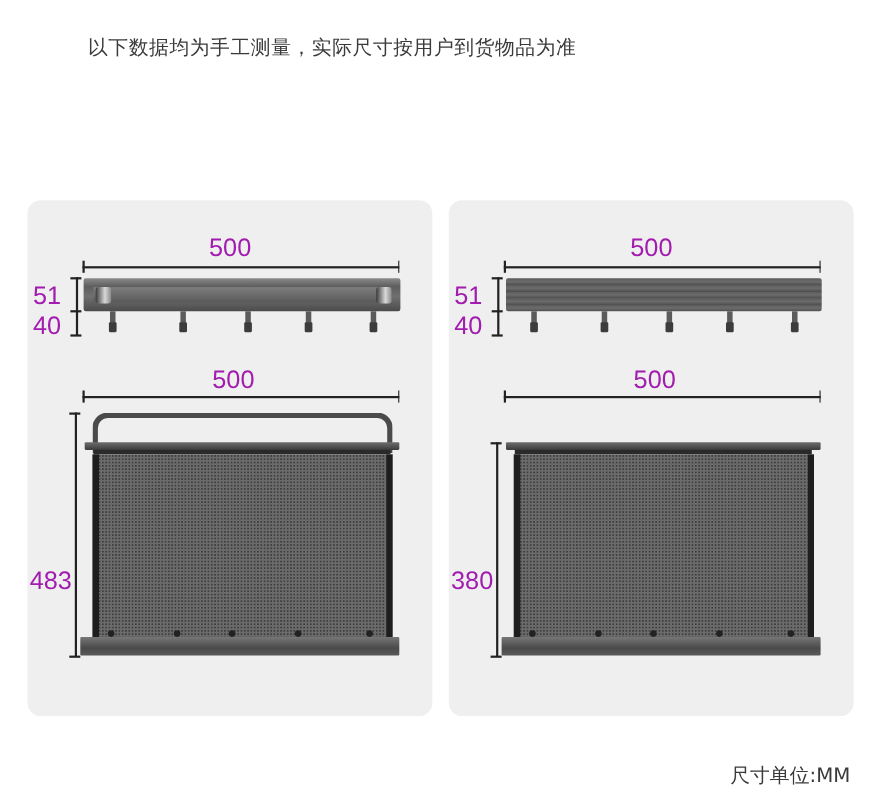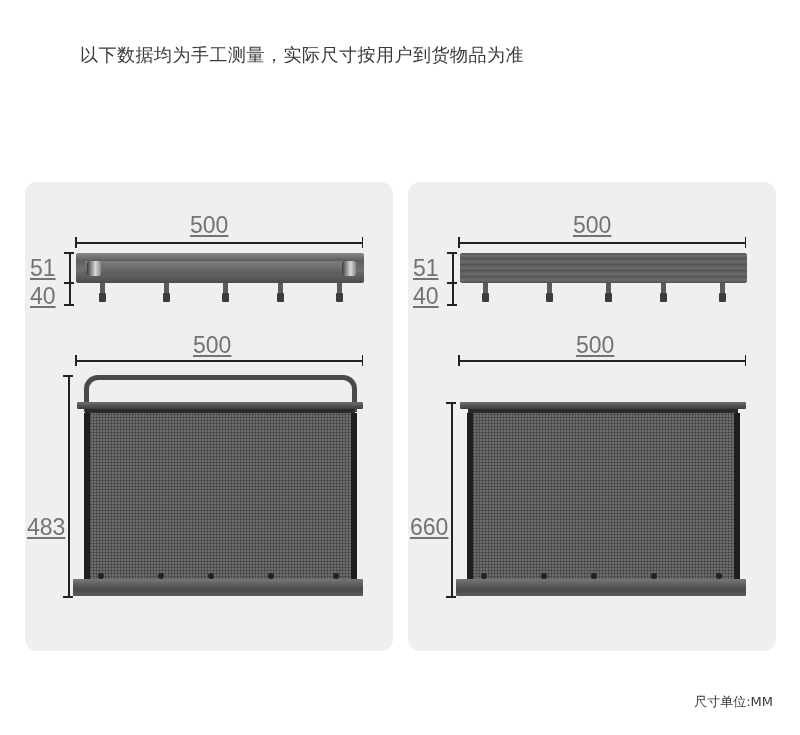--- a/index.html
+++ b/index.html
@@ -1,23 +1,23 @@
 <!DOCTYPE html>
 <html><head>
 <meta charset="utf-8">
 <style>
   html, body { margin:0; padding:0; }
   body { width:800px; height:735px; background:#ffffff; position:relative; overflow:hidden;
          font-family:"DejaVu Sans", sans-serif; color:#333; }
-  .note { position:absolute; left:80px; top:31px; font-size:18px; color:#3a3a3a; letter-spacing:0.5px;margin-top:12px; }
-  .unit { position:absolute; right:27px; top:693px; font-size:13px; color:#3a3a3a; }
+  .note { position:absolute; left:80px; top:31px; font-size:18px; color:#3a3a3a; letter-spacing:0.5px; }
+  .unit { position:absolute; right:27px; top:693px; font-size:18px; color:#3a3a3a; }
   .panel { position:absolute; top:182px; width:368px; height:469px; background:#efefef; border-radius:12px; }
   .panel.left { left:25px; }
   .panel.right { left:408px; }
-  .dim { position:absolute; font-family:"Liberation Sans", sans-serif; font-size:23px; color:#737373;text-decoration:underline; }
+  .dim { position:absolute; font-family:"Liberation Sans", sans-serif; font-size:23px; color:#a21caf; }
   .hline { position:absolute; height:1.5px; background:#222; }
   .hline::before, .hline::after { content:""; position:absolute; top:-5px; width:1.5px; height:11px; background:#222; }
   .hline::before { left:0; } .hline::after { right:0; }
   .vline { position:absolute; width:1.5px; background:#222; }
   .tick { position:absolute; height:1.5px; width:10px; background:#222; }
   .bar { position:absolute; border-radius:2px;
          background:linear-gradient(180deg,#8a8a8a 0%,#5e5e5e 25%,#707070 55%,#4b4b4b 100%); }
   .bar-ribbed { background:repeating-linear-gradient(180deg,#5a5a5a 0px,#6c6c6c 3px,#505050 6px); }
   .cup { position:absolute; width:14px; height:15px; border-radius:3px;
          background:linear-gradient(90deg,#3a3a3a,#d8d8d8 60%,#8a8a8a); }
@@ -122,21 +122,21 @@
       <div class="stem"></div>
       <div class="tip"></div>
     </div>
   <div class="hook" style="left:311px;top:101px;">
       <div class="stem"></div>
       <div class="tip"></div>
     </div>
 
   <div class="dim" style="left:168px;top:150px;">500</div>
   <div class="hline" style="left:50px;top:178px;width:288px;"></div>
-  <div class="dim" style="left:2px;top:332px;">660</div>
+  <div class="dim" style="left:2px;top:332px;">380</div>
   <div class="vline" style="left:43px;top:220px;height:195px;"></div>
   <div class="tick" style="left:38px;top:220px;"></div>
   <div class="tick" style="left:38px;top:414px;"></div>
   <div class="rim" style="left:52px;top:220px;width:286px;"></div>
   <div class="rim2" style="left:60px;top:227px;width:270px;"></div>
   <div class="mesh" style="left:64px;top:231px;width:262px;height:168px;"></div>
   <div class="post" style="left:59px;top:231px;height:168px;"></div>
   <div class="post" style="left:326px;top:231px;height:168px;"></div>
   <div class="rivet" style="left:73px;top:391px;"></div>
   <div class="rivet" style="left:133px;top:391px;"></div>

